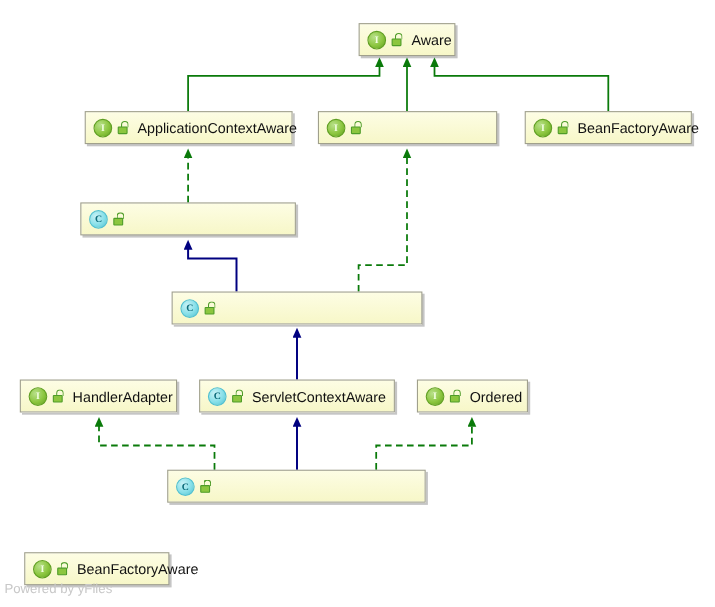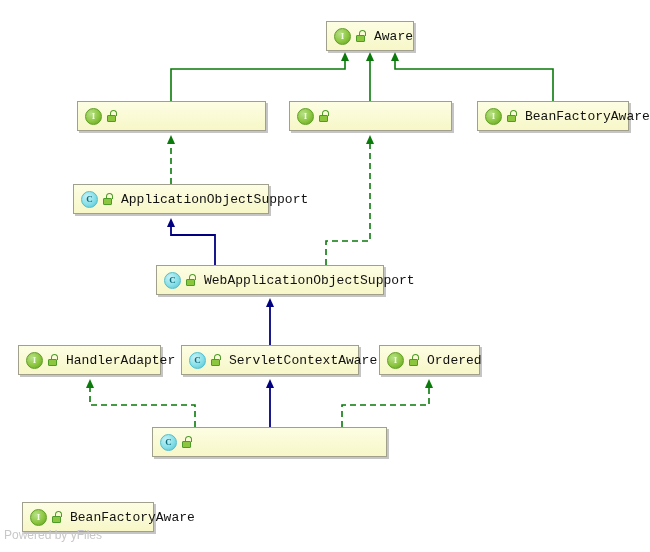--- a/index.html
+++ b/index.html
@@ -92,21 +92,21 @@
     top: 5px;
     width: 9px;
     height: 7px;
     background: #8cc63f;
     border: 1px solid #4e9c28;
     box-sizing: border-box;
     border-radius: 1px;
   }
   .node-label {
     margin-left: 7px;
-    font-family: Liberation Mono, monospace;
+    font-family: Liberation Sans, sans-serif;
     font-size: 13px;
     color: #111111;
     line-height: 1;
   }
   #watermark {
     position: absolute;
     left: 4px;
     top: 528px;
     font-family: "Liberation Sans", sans-serif;
     font-size: 12px;
@@ -162,20 +162,21 @@
         <span class="node-label">Aware</span>
       </div>
       <div class="uml-node" style="left: 77px; top: 101px; width: 189px;">
         <span class="glyphs">
           <span class="type-icon iface">I</span>
           <span class="lock-icon">
             <span class="shackle"></span>
             <span class="body"></span>
           </span>
         </span>
+        <span class="node-label">ApplicationContextAware</span>
       </div>
       <div class="uml-node" style="left: 289px; top: 101px; width: 163px;">
         <span class="glyphs">
           <span class="type-icon iface">I</span>
           <span class="lock-icon">
             <span class="shackle"></span>
             <span class="body"></span>
           </span>
         </span>
       </div>
@@ -190,31 +191,29 @@
         <span class="node-label">BeanFactoryAware</span>
       </div>
       <div class="uml-node" style="left: 73px; top: 184px; width: 196px;">
         <span class="glyphs">
           <span class="type-icon cls">C</span>
           <span class="lock-icon">
             <span class="shackle"></span>
             <span class="body"></span>
           </span>
         </span>
-        <span class="node-label">ApplicationObjectSupport</span>
       </div>
       <div class="uml-node" style="left: 156px; top: 265px; width: 228px;">
         <span class="glyphs">
           <span class="type-icon cls">C</span>
           <span class="lock-icon">
             <span class="shackle"></span>
             <span class="body"></span>
           </span>
         </span>
-        <span class="node-label">WebApplicationObjectSupport</span>
       </div>
       <div class="uml-node" style="left: 18px; top: 345px; width: 143px;">
         <span class="glyphs">
           <span class="type-icon iface">I</span>
           <span class="lock-icon">
             <span class="shackle"></span>
             <span class="body"></span>
           </span>
         </span>
         <span class="node-label">HandlerAdapter</span>

